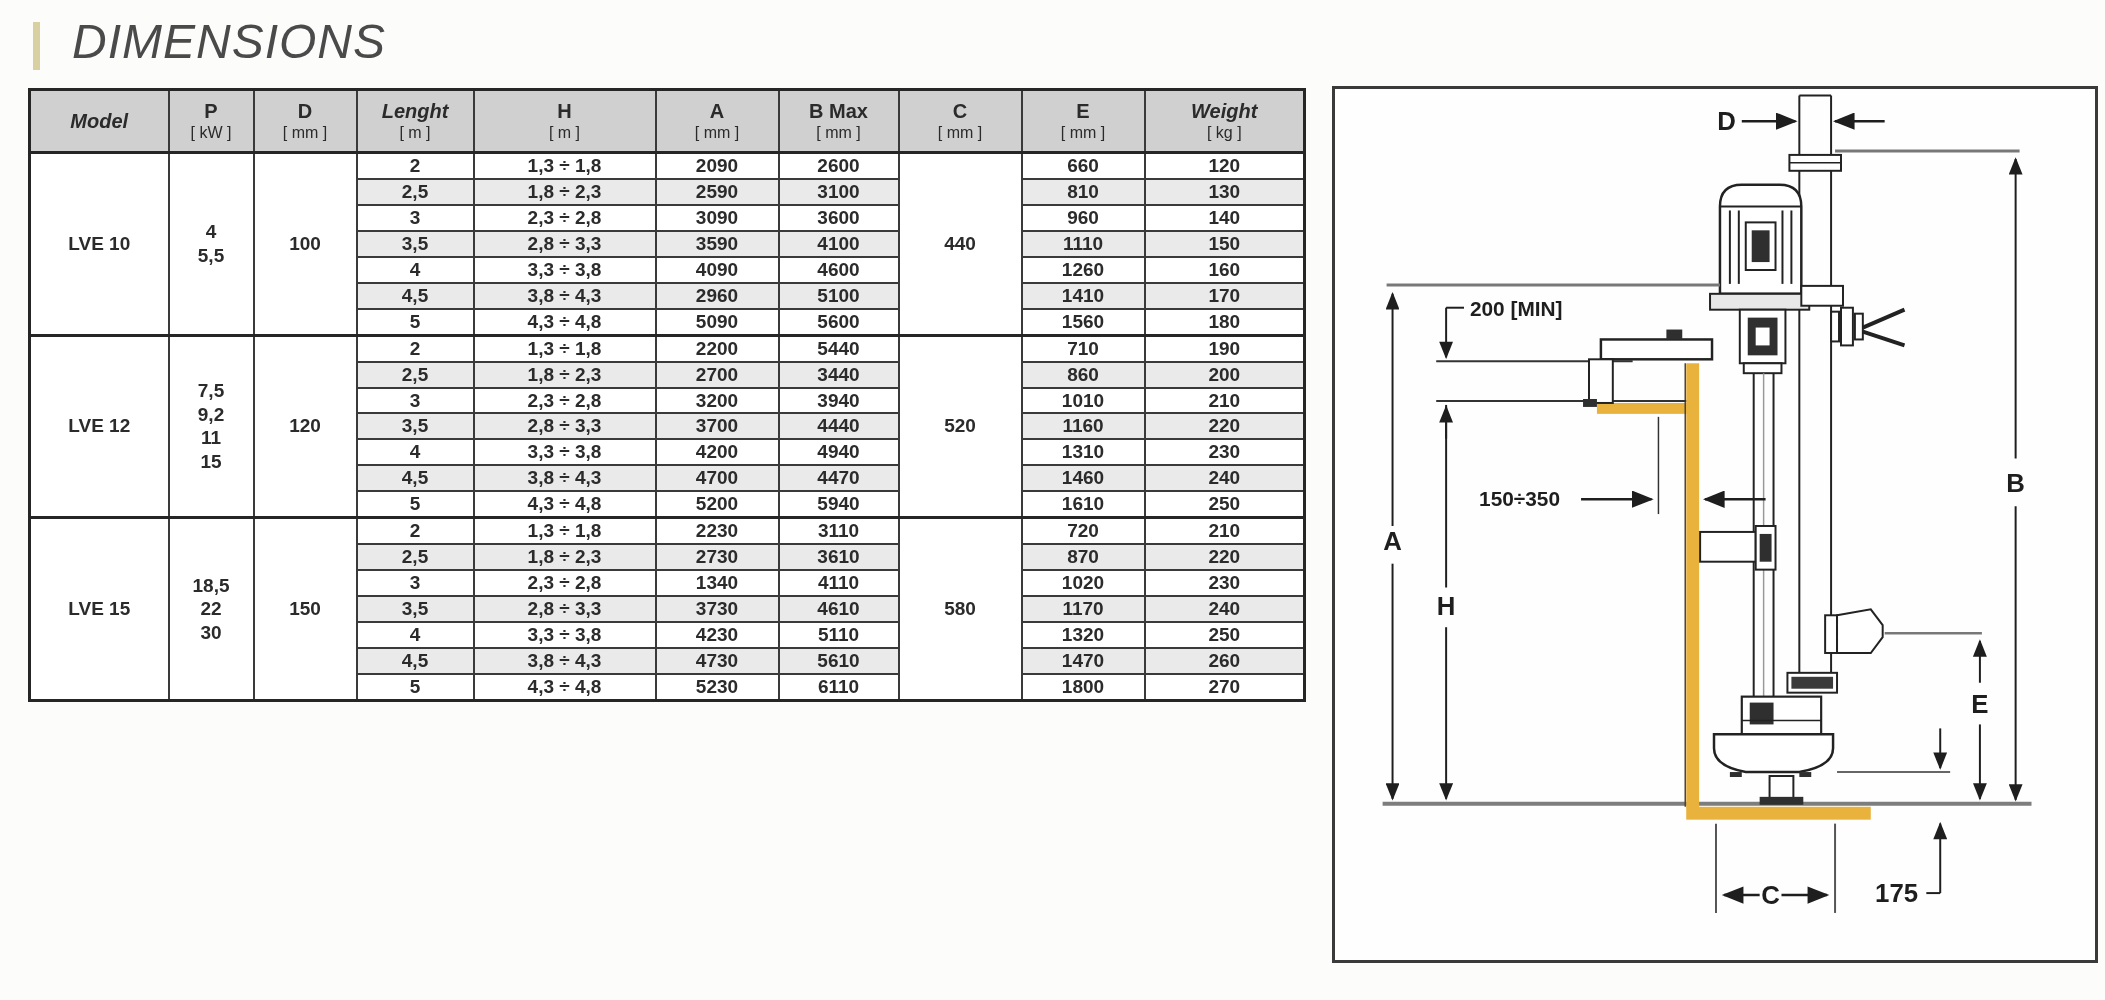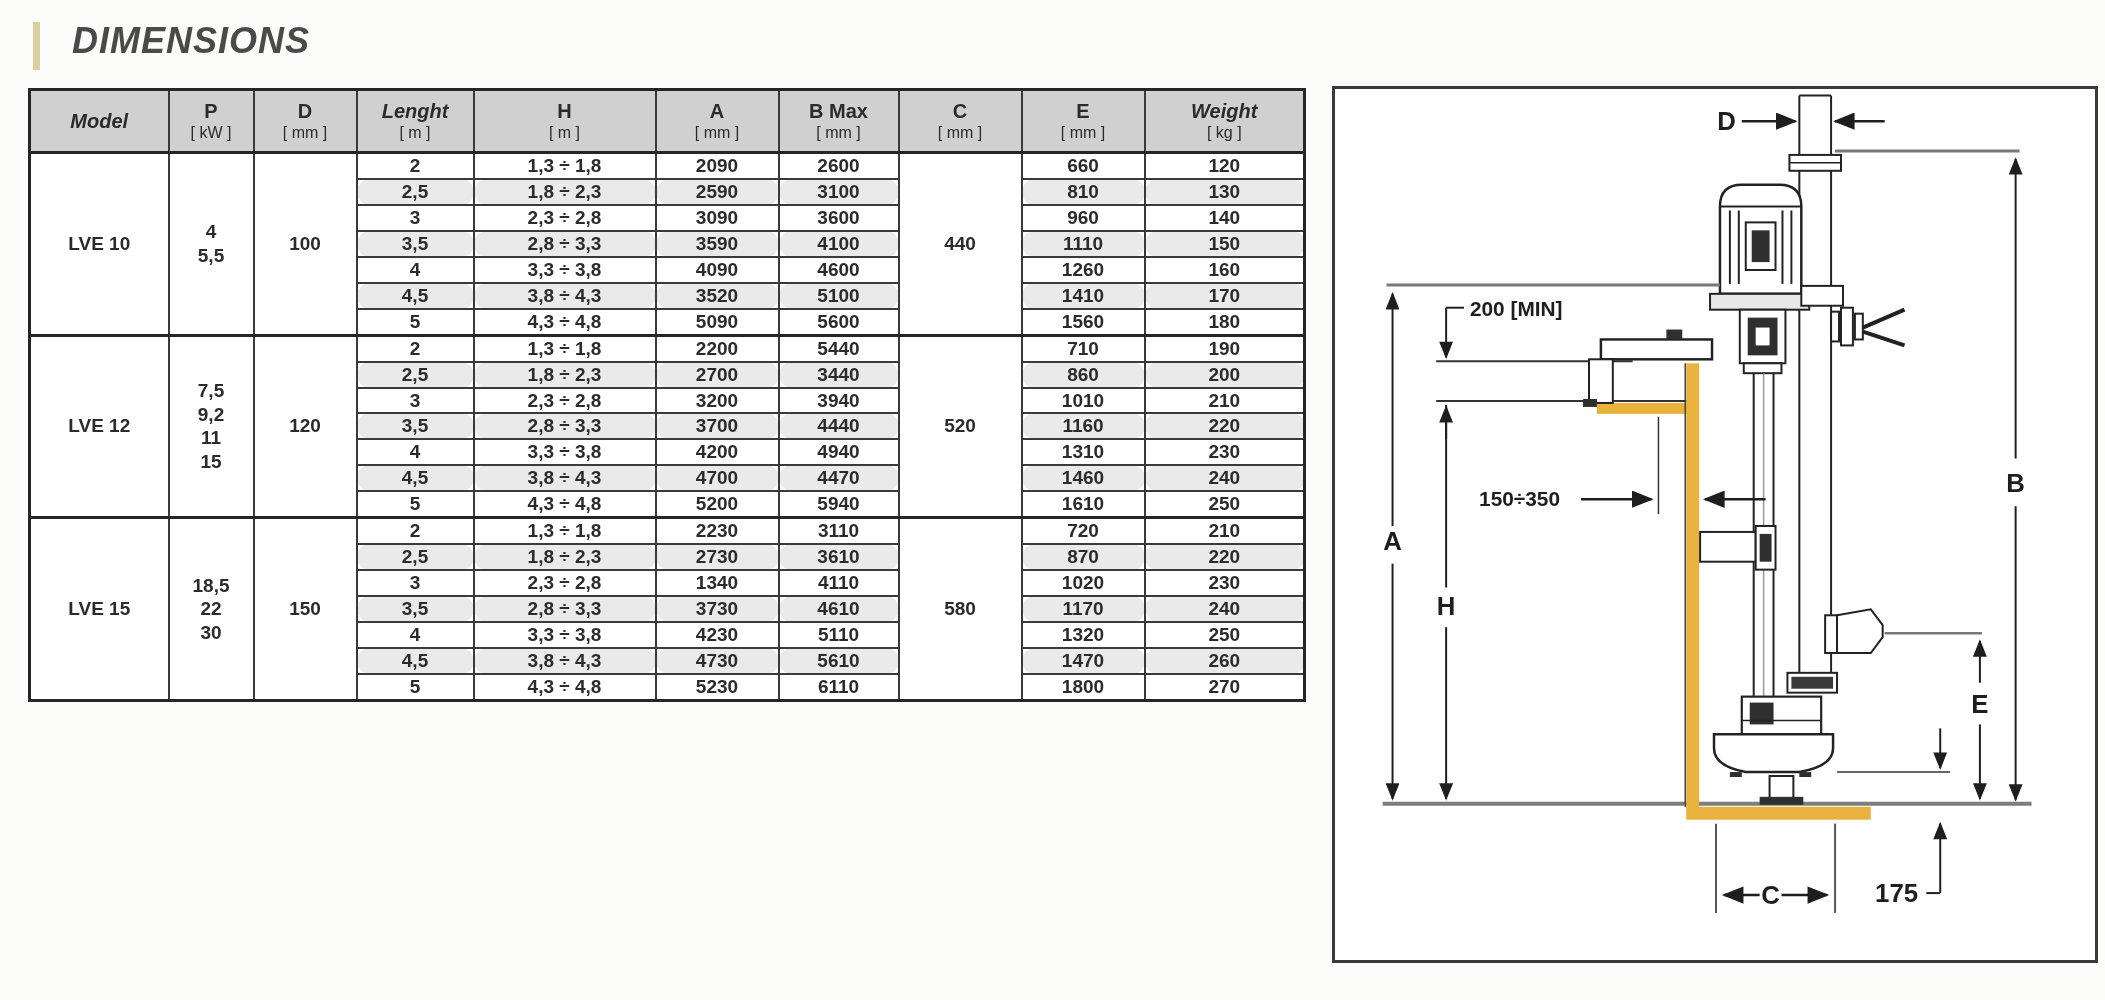--- a/index.html
+++ b/index.html
@@ -5,40 +5,40 @@
   html,body{margin:0;padding:0;}
   body{
     width:2105px;height:1000px;position:relative;overflow:hidden;
     background:#fcfcfa;
     font-family:"Liberation Sans", sans-serif;
     color:#2b2b2b;
   }
   
   .accent-bar{position:absolute;left:33px;top:22px;width:7px;height:48px;background:#d9d0a2;}
   .title{
-    position:absolute;left:72px;top:20px;margin:0;
-    font-size:36px;font-style:italic;font-weight:700;letter-spacing:1px;
+    position:absolute;left:72px;top:14px;margin:0;
+    font-size:48px;font-style:italic;font-weight:400;letter-spacing:1px;
     color:#4a4a4a;
   }
   
   .table-wrap{position:absolute;left:28px;top:88px;}
   table.dim{
     border-collapse:collapse;table-layout:fixed;width:1275px;height:614px;
     border:3px solid #262626;background:#fff;
   }
   table.dim th, table.dim td{
     border:2px solid #3a3a3a;text-align:center;vertical-align:middle;
     padding:0;overflow:hidden;
   }
   table.dim thead th{background:#d0d0d0;height:60px;}
   .hl{font-size:20px;font-weight:bold;line-height:1.1;}
   .hl.it{font-style:italic;}
   .hu{font-size:16px;font-weight:normal;margin-top:2px;}
   table.dim td{font-size:19px;font-weight:bold;background:#fff;}
-  tr.alt td{background:#eaeaea;border-radius:15px;}
+  tr.alt td{background:#eaeaea;}
   td.merged{background:#fff;}
   td.cell-model{font-size:20px;}
   td.cell-p{white-space:pre-line;line-height:1.25;}
   tr.group-start td{border-top:3px solid #262626;}
   
   .diagram-box{
     position:absolute;left:1332px;top:86px;width:766px;height:877px;
     border:3px solid #3a3a3a;background:#fefefe;box-sizing:border-box;
   }
   .diagram-box svg{display:block;width:100%;height:100%;}
@@ -151,21 +151,21 @@
           <td>4</td>
           <td>3,3 ÷ 3,8</td>
           <td>4090</td>
           <td>4600</td>
           <td>1260</td>
           <td>160</td>
         </tr>
         <tr class="alt">
           <td>4,5</td>
           <td>3,8 ÷ 4,3</td>
-          <td>3520</td>
+          <td>2960</td>
           <td>5100</td>
           <td>1410</td>
           <td>170</td>
         </tr>
         <tr>
           <td>5</td>
           <td>4,3 ÷ 4,8</td>
           <td>5090</td>
           <td>5600</td>
           <td>1560</td>

